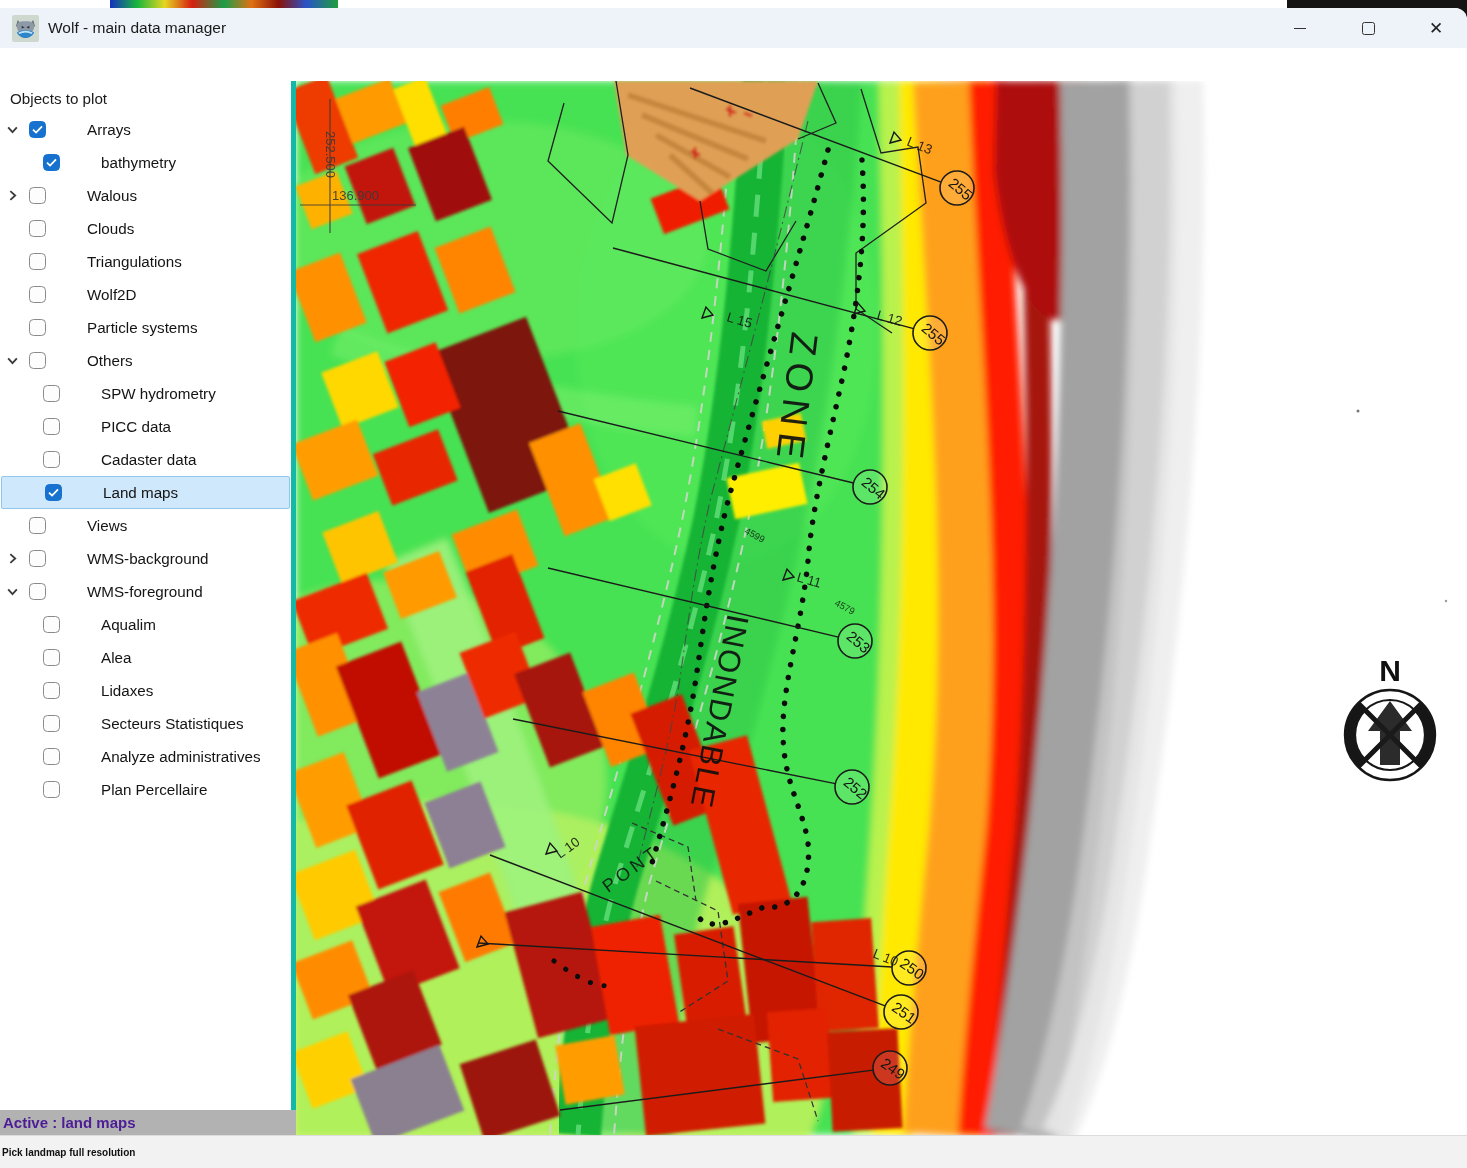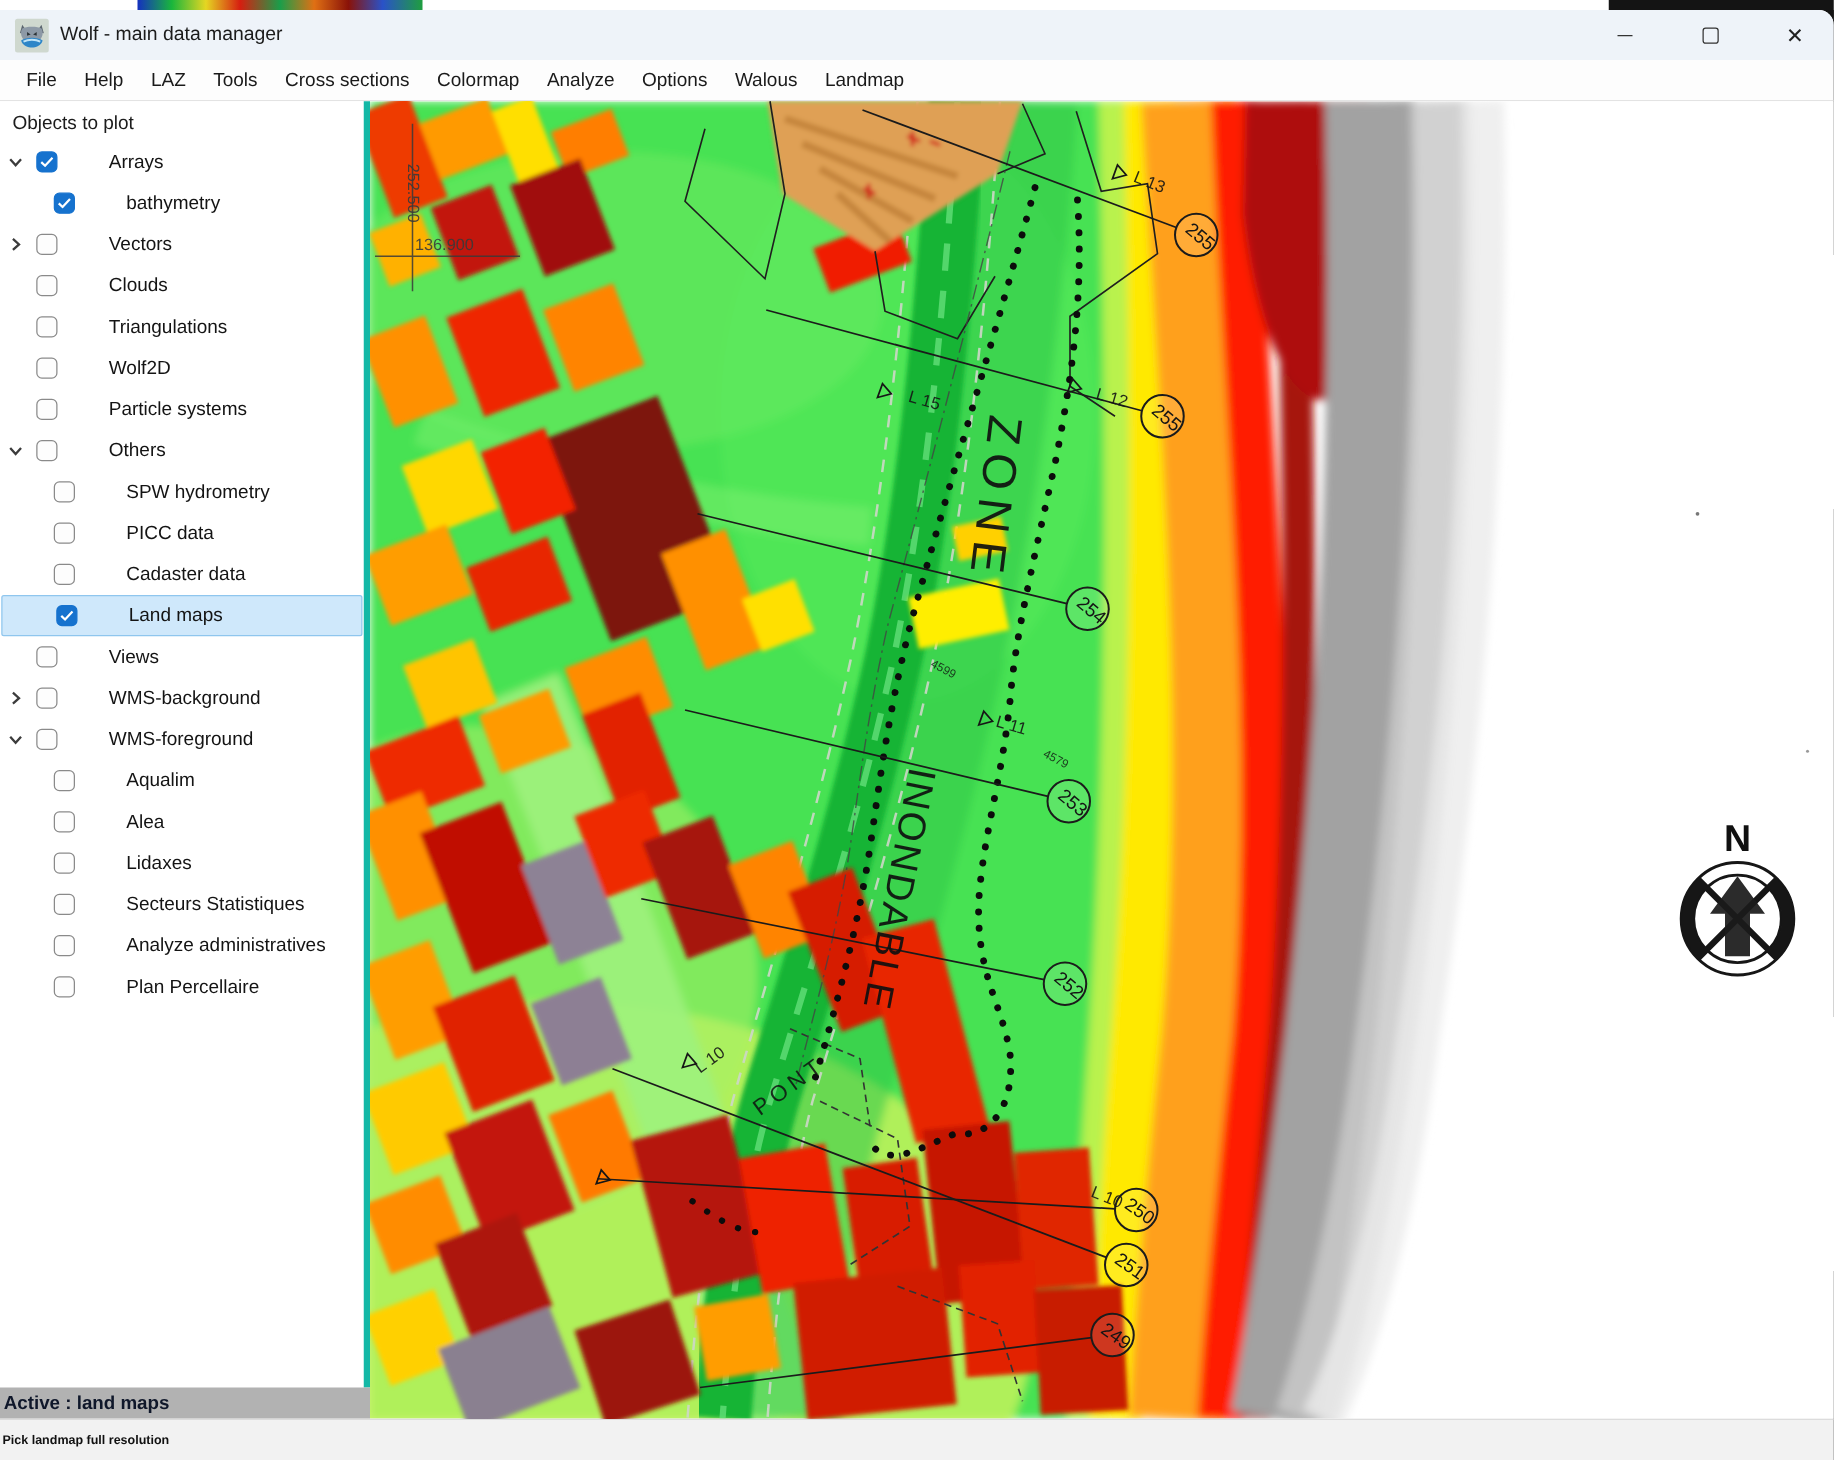--- a/index.html
+++ b/index.html
@@ -34,21 +34,21 @@
   .cb{width:17px;height:17px;border:1.5px solid #8a8a8a;border-radius:4.5px;background:#fdfdfd;box-sizing:border-box;
     display:flex;align-items:center;justify-content:center;flex:0 0 auto;}
   .cb.checked{background:var(--accent_checkbox,#1672ce);border-color:var(--accent_checkbox,#1672ce);}
   .row .lbl{margin-left:8px;font-size:15.2px;color:#141414;white-space:nowrap;}
   .row.selected{background:var(--selected_row_bg,#cfe8fb);border:1px solid #8fc6ee;border-radius:2px;margin:0 1px;}
   .ind0 .cb{margin-left:29px;}
   .ind1 .cb{margin-left:43px;}
   
   .active-bar{position:absolute;left:0;top:1102px;width:296px;height:25px;background:var(--active_bar_bg,#b2b2b2);
     display:flex;align-items:center;}
-  .active-bar span{font-size:15px;font-weight:600;color:#0f172a;padding-left:3px;}
+  .active-bar span{font-size:15px;font-weight:600;color:#4c1d95;padding-left:3px;}
   .bottom-bar{position:absolute;left:0;top:1127px;width:1467px;height:33px;background:#f2f2f2;border-top:1px solid #dcdcdc;
     box-sizing:border-box;display:flex;align-items:center;}
   .bottom-bar span{font-size:10px;font-weight:600;color:#111;padding-left:2px;}
   
   .map-area{position:absolute;left:296px;top:73px;width:1171px;height:1054px;background:#fff;overflow:hidden;}
   svg text{font-family:"Liberation Sans","DejaVu Sans",sans-serif;}
 </style>
 </head>
 <body>
 
@@ -79,32 +79,20 @@
           </div>
         <div class="win-btn" style="margin:0 22px;">
             <div class="ic-max"></div>
           </div>
         <div class="win-btn">
             <span class="ic-close">✕</span>
           </div>
       </div>
     </div>
 
-    <div class="menubar" id="menubar">
-        <span class="menu-item">File</span>
-        <span class="menu-item">Help</span>
-        <span class="menu-item">LAZ</span>
-        <span class="menu-item">Tools</span>
-        <span class="menu-item">Cross sections</span>
-        <span class="menu-item">Colormap</span>
-        <span class="menu-item">Analyze</span>
-        <span class="menu-item">Options</span>
-        <span class="menu-item">Walous</span>
-        <span class="menu-item">Landmap</span>
-      </div>
 
     <div class="sidebar">
       <div class="tree-header">Objects to plot</div>
       <div id="tree">
           <div class="row ind0">
             <span class="expander">
               <svg width="13" height="13" viewBox="0 0 12 12">
                 <polyline points="2,4 6,8.5 10,4" fill="none" stroke="#3c3c3c" stroke-width="1.7"></polyline>
               </svg>
             </span>
@@ -123,21 +111,21 @@
             </span>
             <span class="lbl">bathymetry</span>
           </div>
           <div class="row ind0">
             <span class="expander">
               <svg width="13" height="13" viewBox="0 0 12 12">
                 <polyline points="4,2 8.5,6 4,10" fill="none" stroke="#3c3c3c" stroke-width="1.7"></polyline>
               </svg>
             </span>
             <span class="cb"></span>
-            <span class="lbl">Vectors</span>
+            <span class="lbl">Walous</span>
           </div>
           <div class="row ind0">
             <span class="cb"></span>
             <span class="lbl">Clouds</span>
           </div>
           <div class="row ind0">
             <span class="cb"></span>
             <span class="lbl">Triangulations</span>
           </div>
           <div class="row ind0">

